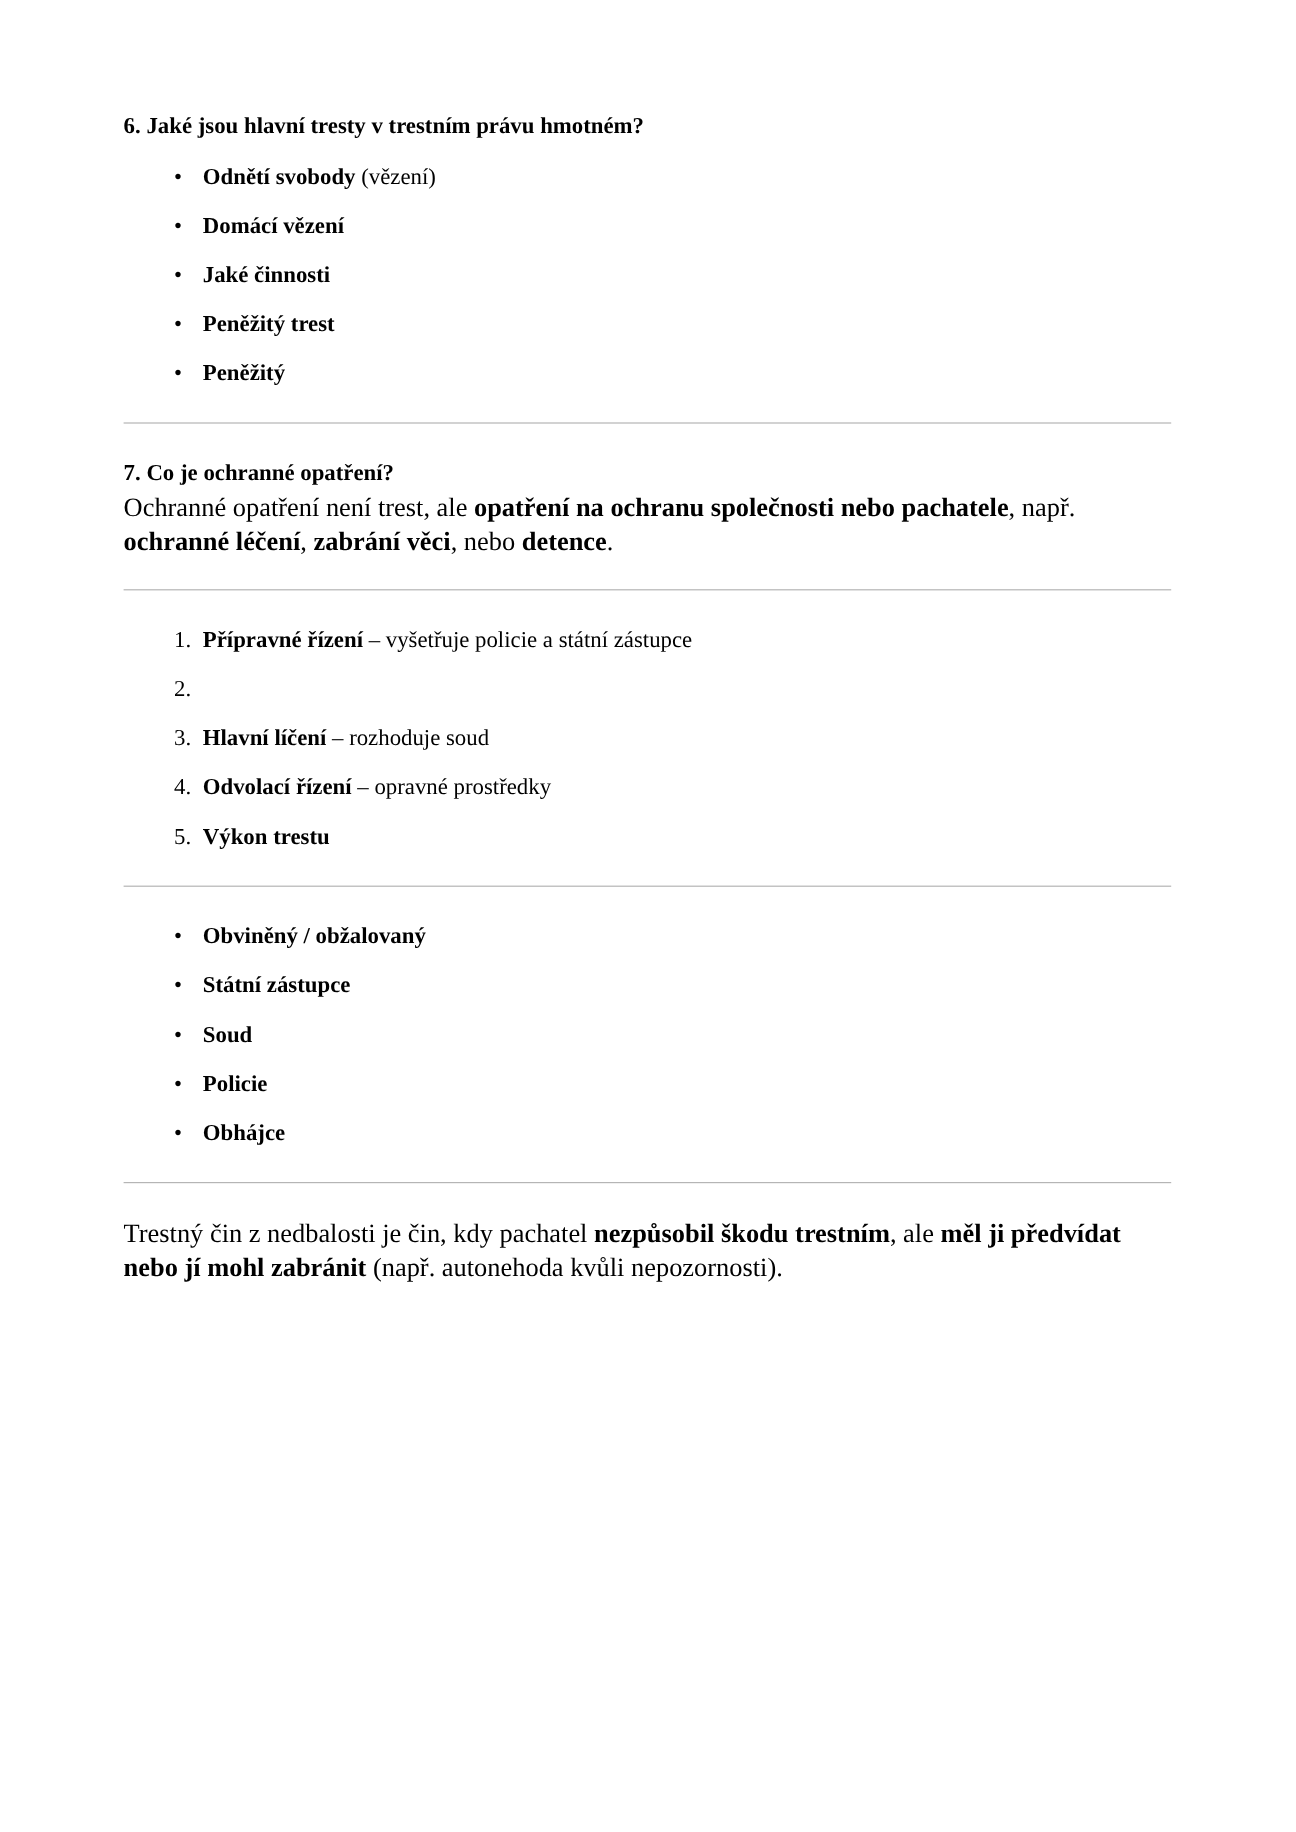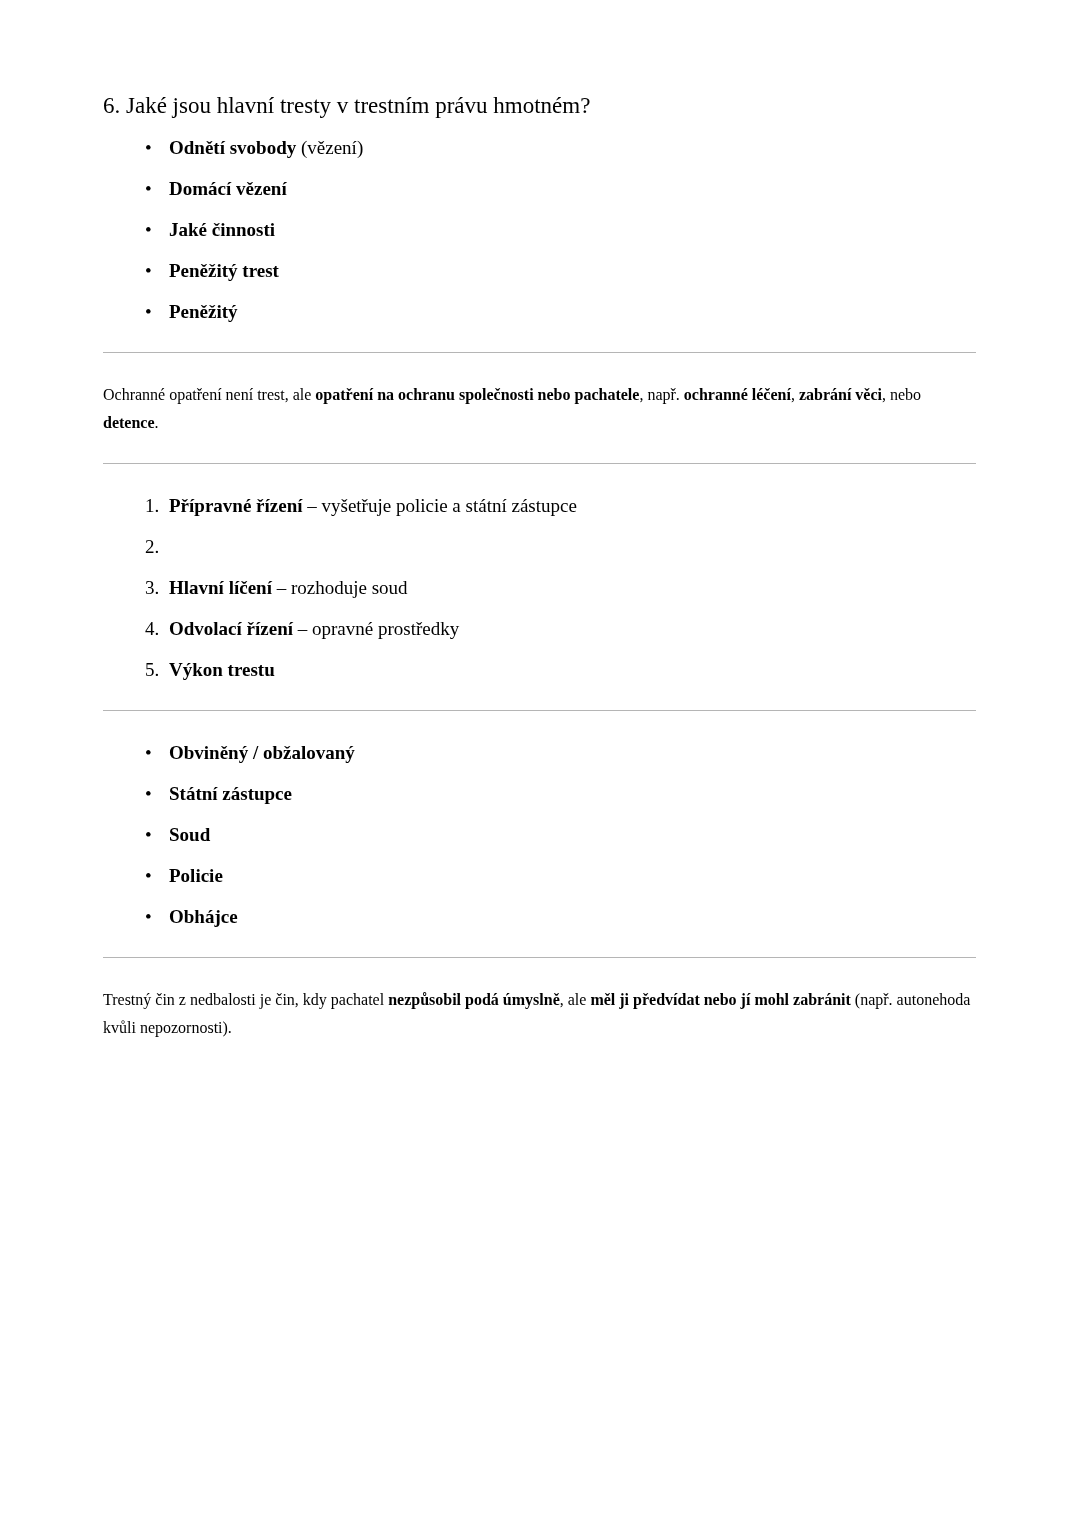--- a/index.html
+++ b/index.html
@@ -6,26 +6,26 @@
   html, body { background: #ffffff; }
   body {
     width: 1080px;
     min-height: 1527px;
     font-family: "Liberation Serif", serif;
     color: #000000;
     margin: 0 auto;
   }
   .page { padding: 92px 104px 60px 103px; }
   .q {
-    font-size: 23px;
-    font-weight: normal;
+    font-size: 19px;
+    font-weight: bold;
     line-height: 28px;
   }
   .body-text {
-    font-size: 16px;
+    font-size: 22px;
     line-height: 28px;
   }
   .body-text b { font-weight: bold; }
   .doc-list {
     list-style: none;
     margin: 14px 0 0 42px;
   }
   .doc-list .item {
     display: flex;
     font-size: 19px;
@@ -71,20 +71,21 @@
       <li class="item">
           <span class="marker">•</span>
           <span class="item-text"><b>Peněžitý</b><span></span></span>
         </li>
     </ul>
   </section>
 
   <hr class="divider">
 
   <section>
+    <h2 class="q">7. Co je ochranné opatření?</h2>
     <p class="body-text"><span>Ochranné opatření není trest, ale </span><b>opatření na ochranu společnosti nebo pachatele</b><span>, např. </span><b>ochranné léčení</b><span>, </span><b>zabrání věci</b><span>, nebo </span><b>detence</b><span>.</span></p>
   </section>
 
   <hr class="divider">
 
   <section>
     <ol class="doc-list">
       <li class="item">
           <span class="marker">1.</span>
           <span class="item-text"><b>Přípravné řízení</b><span> – vyšetřuje policie a státní zástupce</span></span>
@@ -130,16 +131,16 @@
       <li class="item">
           <span class="marker">•</span>
           <span class="item-text"><b>Obhájce</b><span></span></span>
         </li>
     </ul>
   </section>
 
   <hr class="divider">
 
   <section>
-    <p class="body-text"><span>Trestný čin z nedbalosti je čin, kdy pachatel </span><b>nezpůsobil podá úmyslně</b><span>, ale </span><b>měl ji předvídat nebo jí mohl zabránit</b><span> (např. autonehoda kvůli nepozornosti).</span></p>
+    <p class="body-text"><span>Trestný čin z nedbalosti je čin, kdy pachatel </span><b>nezpůsobil škodu trestním</b><span>, ale </span><b>měl ji předvídat nebo jí mohl zabránit</b><span> (např. autonehoda kvůli nepozornosti).</span></p>
   </section>
 
 </main>
 
 </body></html>

